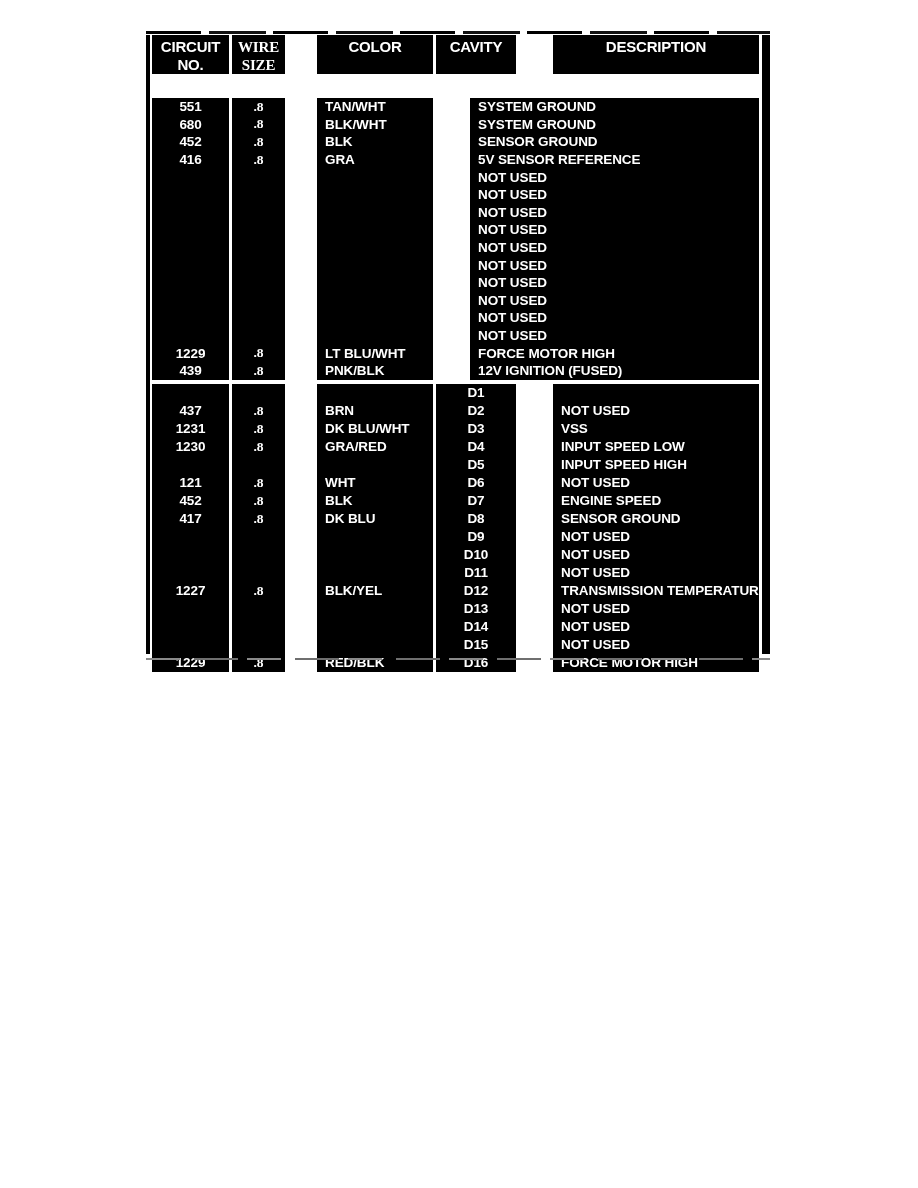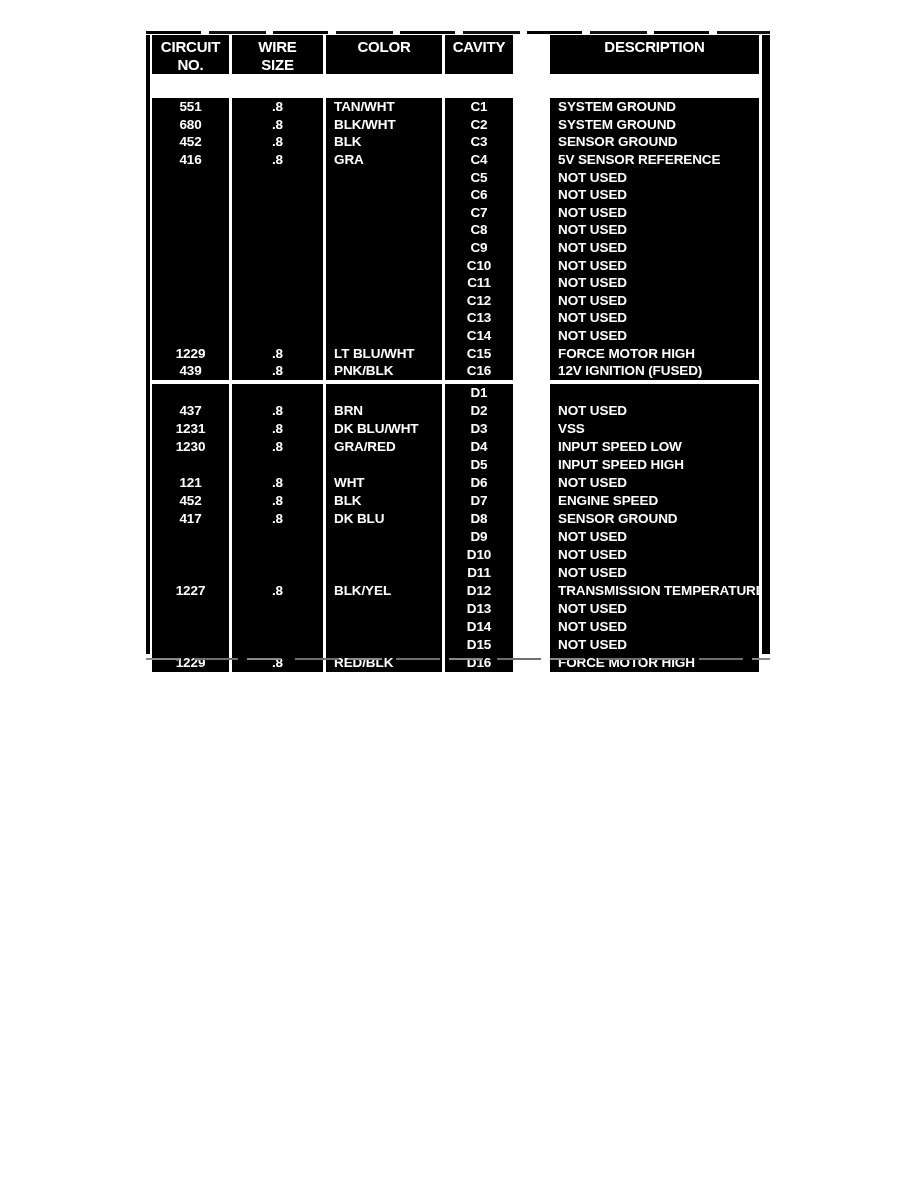--- a/index.html
+++ b/index.html
@@ -44,23 +44,23 @@
   .col{background:var(--table-bg);display:flex;flex-direction:column;box-sizing:border-box;justify-content:flex-end;}
   .line{
     color:var(--text);font-weight:bold;font-size:13.5px;letter-spacing:-0.1px;
     display:flex;align-items:center;white-space:nowrap;overflow:hidden;
   }
   .sec-0 .line{height:17.6px;}
   .sec-1 .line{height:18px;}
   .col.center .line{justify-content:center;}
   .col.left .line{padding-left:8px;}
   .w0{width:77px;flex:none;}
-  .w1{width:91px;flex:none;}
-  .w2{width:116px;flex:none;}
-  .w3{width:68px;flex:none;}
+  .w1{width:53px;flex:none;font-family:Liberation Serif, serif;}
+  .w2{width:116px;flex:none;margin-left:29px;}
+  .w3{width:80px;flex:none;}
   .w4{flex:1;min-width:0;margin-left:34px;}
 </style>
 </head>
 <body>
 
 <div class="artifact-top"></div>
 
 <div class="table-wrap">
   <div class="frame-left"></div>
   <div class="cells">
@@ -131,38 +131,20 @@
             <div class="line"></div>
             <div class="line"></div>
             <div class="line"></div>
             <div class="line"></div>
             <div class="line"></div>
             <div class="line"></div>
             <div class="line"></div>
             <div class="line"></div>
             <div class="line">LT BLU/WHT</div>
             <div class="line">PNK/BLK</div>
-          </div>
-          <div class="col w3 center">
-            <div class="line">C1</div>
-            <div class="line">C2</div>
-            <div class="line">C3</div>
-            <div class="line">C4</div>
-            <div class="line">C5</div>
-            <div class="line">C6</div>
-            <div class="line">C7</div>
-            <div class="line">C8</div>
-            <div class="line">C9</div>
-            <div class="line">C10</div>
-            <div class="line">C11</div>
-            <div class="line">C12</div>
-            <div class="line">C13</div>
-            <div class="line">C14</div>
-            <div class="line">C15</div>
-            <div class="line">C16</div>
           </div>
           <div class="col w4 left">
             <div class="line">SYSTEM GROUND</div>
             <div class="line">SYSTEM GROUND</div>
             <div class="line">SENSOR GROUND</div>
             <div class="line">5V SENSOR REFERENCE</div>
             <div class="line">NOT USED</div>
             <div class="line">NOT USED</div>
             <div class="line">NOT USED</div>
             <div class="line">NOT USED</div>

